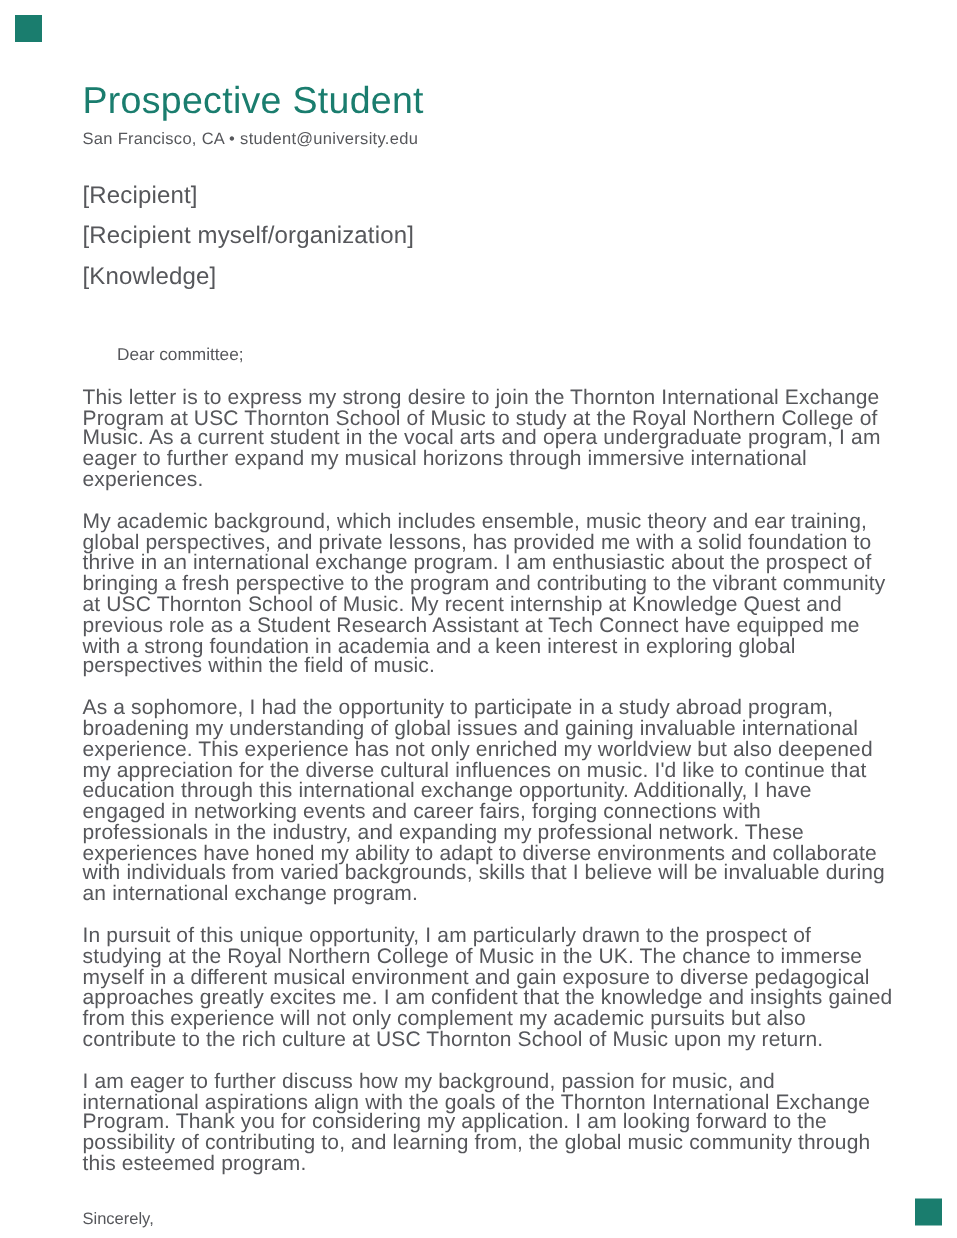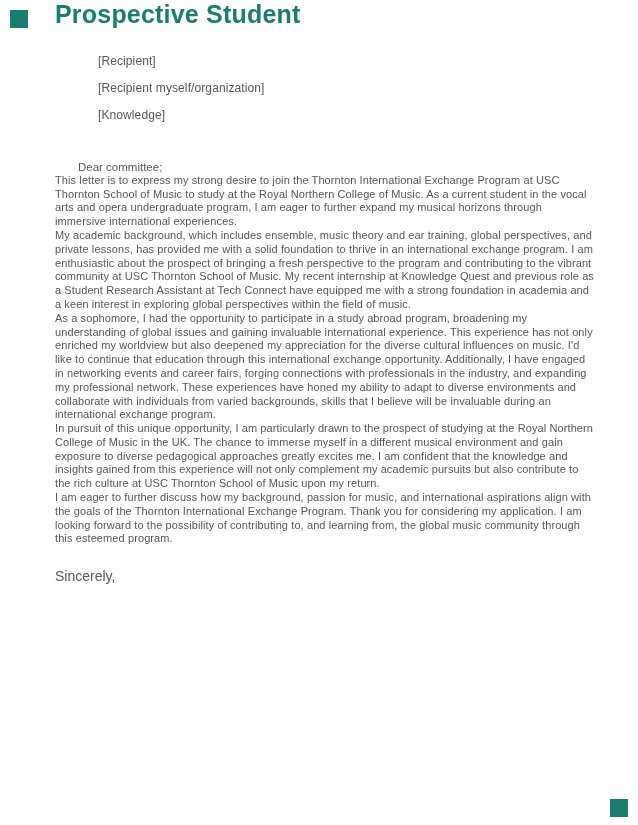--- a/index.html
+++ b/index.html
@@ -23,72 +23,74 @@
     height:18px;
     background:var(--accent);
   }
   .corner-accent.tl{top:10px;left:10px;}
   .corner-accent.br{right:10px;bottom:8px;}
   .content{
     width:540px;
     margin-left:55px;
   }
   .doc-title{
+    margin-top:53px;
     font-size:25px;
-    font-weight:700;
+    font-weight:400;
     letter-spacing:.2px;
     color:var(--accent);
     line-height:1.15;
   }
   .contact-line{
     margin-top:5px;
     font-size:11px;
     color:var(--text);
     letter-spacing:.2px;
   }
   .recipient-block{
     margin-top:25px;
   }
   .recipient-line{
-    font-size:12px;
+    font-size:16px;
     line-height:14px;
     margin-bottom:13px;
     letter-spacing:.1px;
-    margin-left:43px;
   }
   .salutation{
     margin-top:38px;
     font-size:11.5px;
     line-height:14px;
     margin-left:23px;
   }
   .body-paragraph{
-    font-size:11px;
+    margin-top:14px;
+    font-size:14px;
     line-height:13.8px;
     letter-spacing:.1px;
     text-align:left;
   }
   .closing{
     margin-top:23px;
-    font-size:14px;
+    font-size:11px;
     line-height:14px;
   }
 </style>
 </head>
 <body>
 
 <div class="page">
 
   <div class="corner-accent tl"></div>
   <div class="corner-accent br"></div>
 
   <div class="content">
 
     <h1 class="doc-title">Prospective Student</h1>
 
+    <div class="contact-line">San Francisco, CA • student@university.edu</div>
 
     <div class="recipient-block">
       <div class="recipient-line">[Recipient]</div>
       <div class="recipient-line">[Recipient myself/organization]</div>
       <div class="recipient-line">[Knowledge]</div>
     </div>
 
     <div class="salutation">Dear committee;</div>
 
     <p class="body-paragraph">This letter is to express my strong desire to join the Thornton International Exchange Program at USC Thornton School of Music to study at the Royal Northern College of Music. As a current student in the vocal arts and opera undergraduate program, I am eager to further expand my musical horizons through immersive international experiences.</p>

